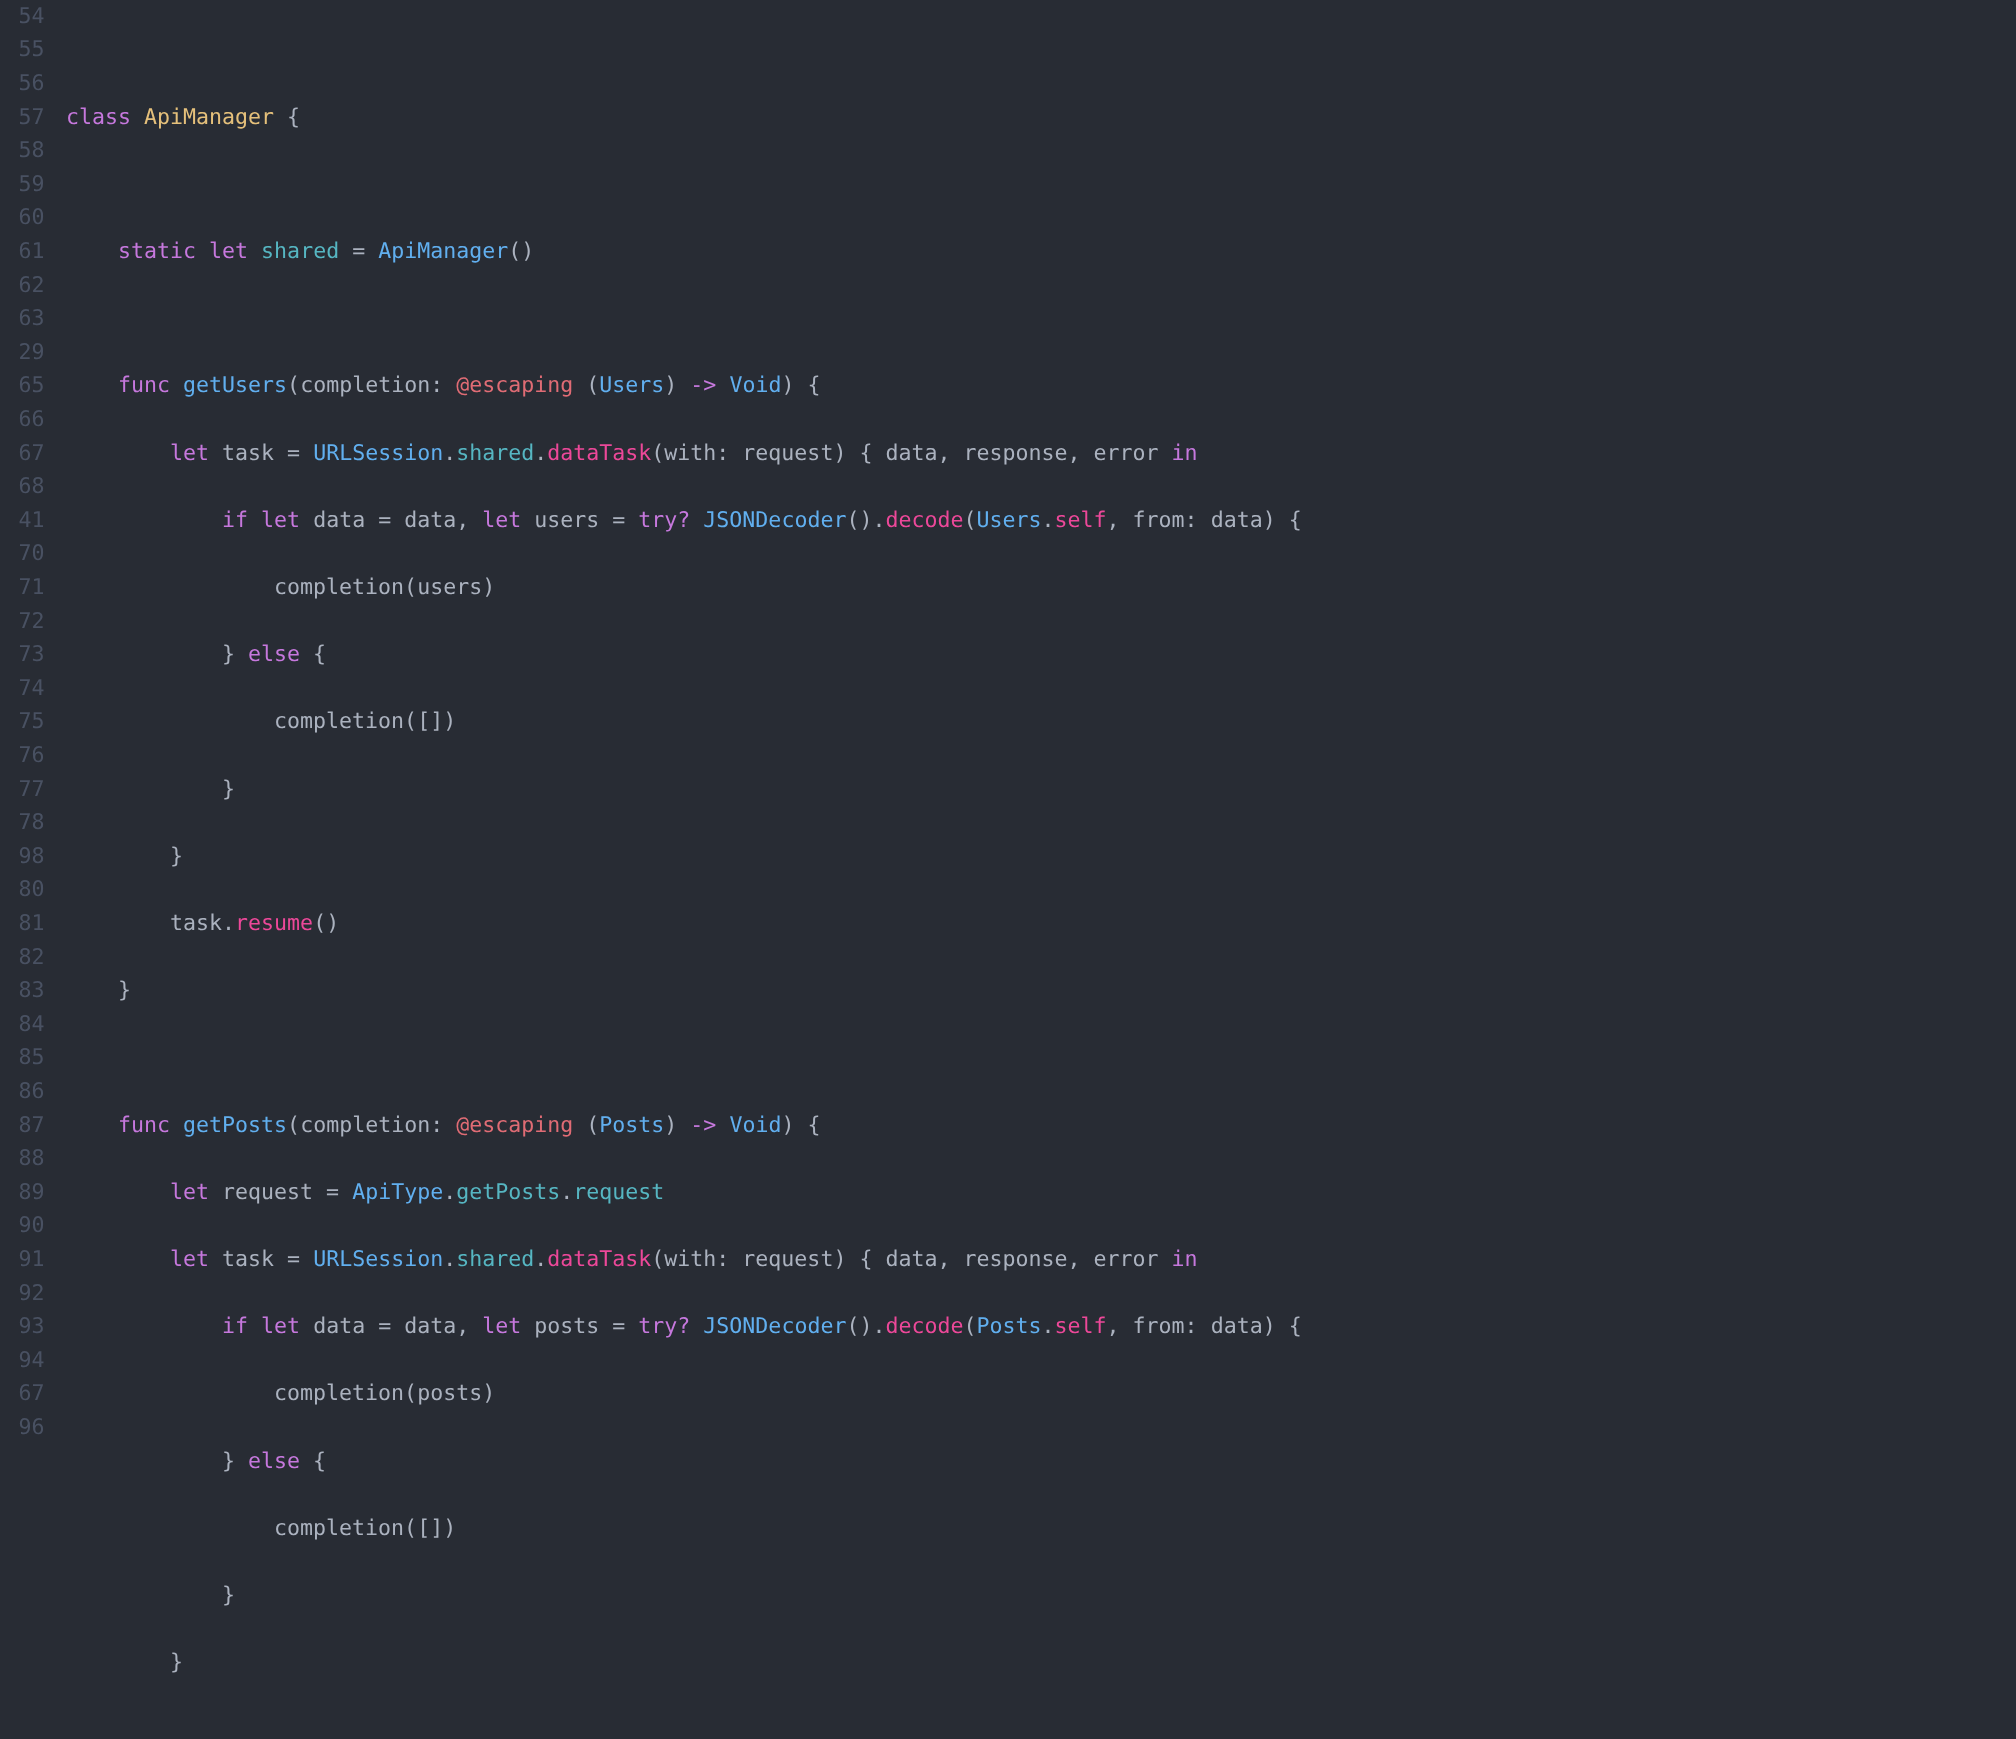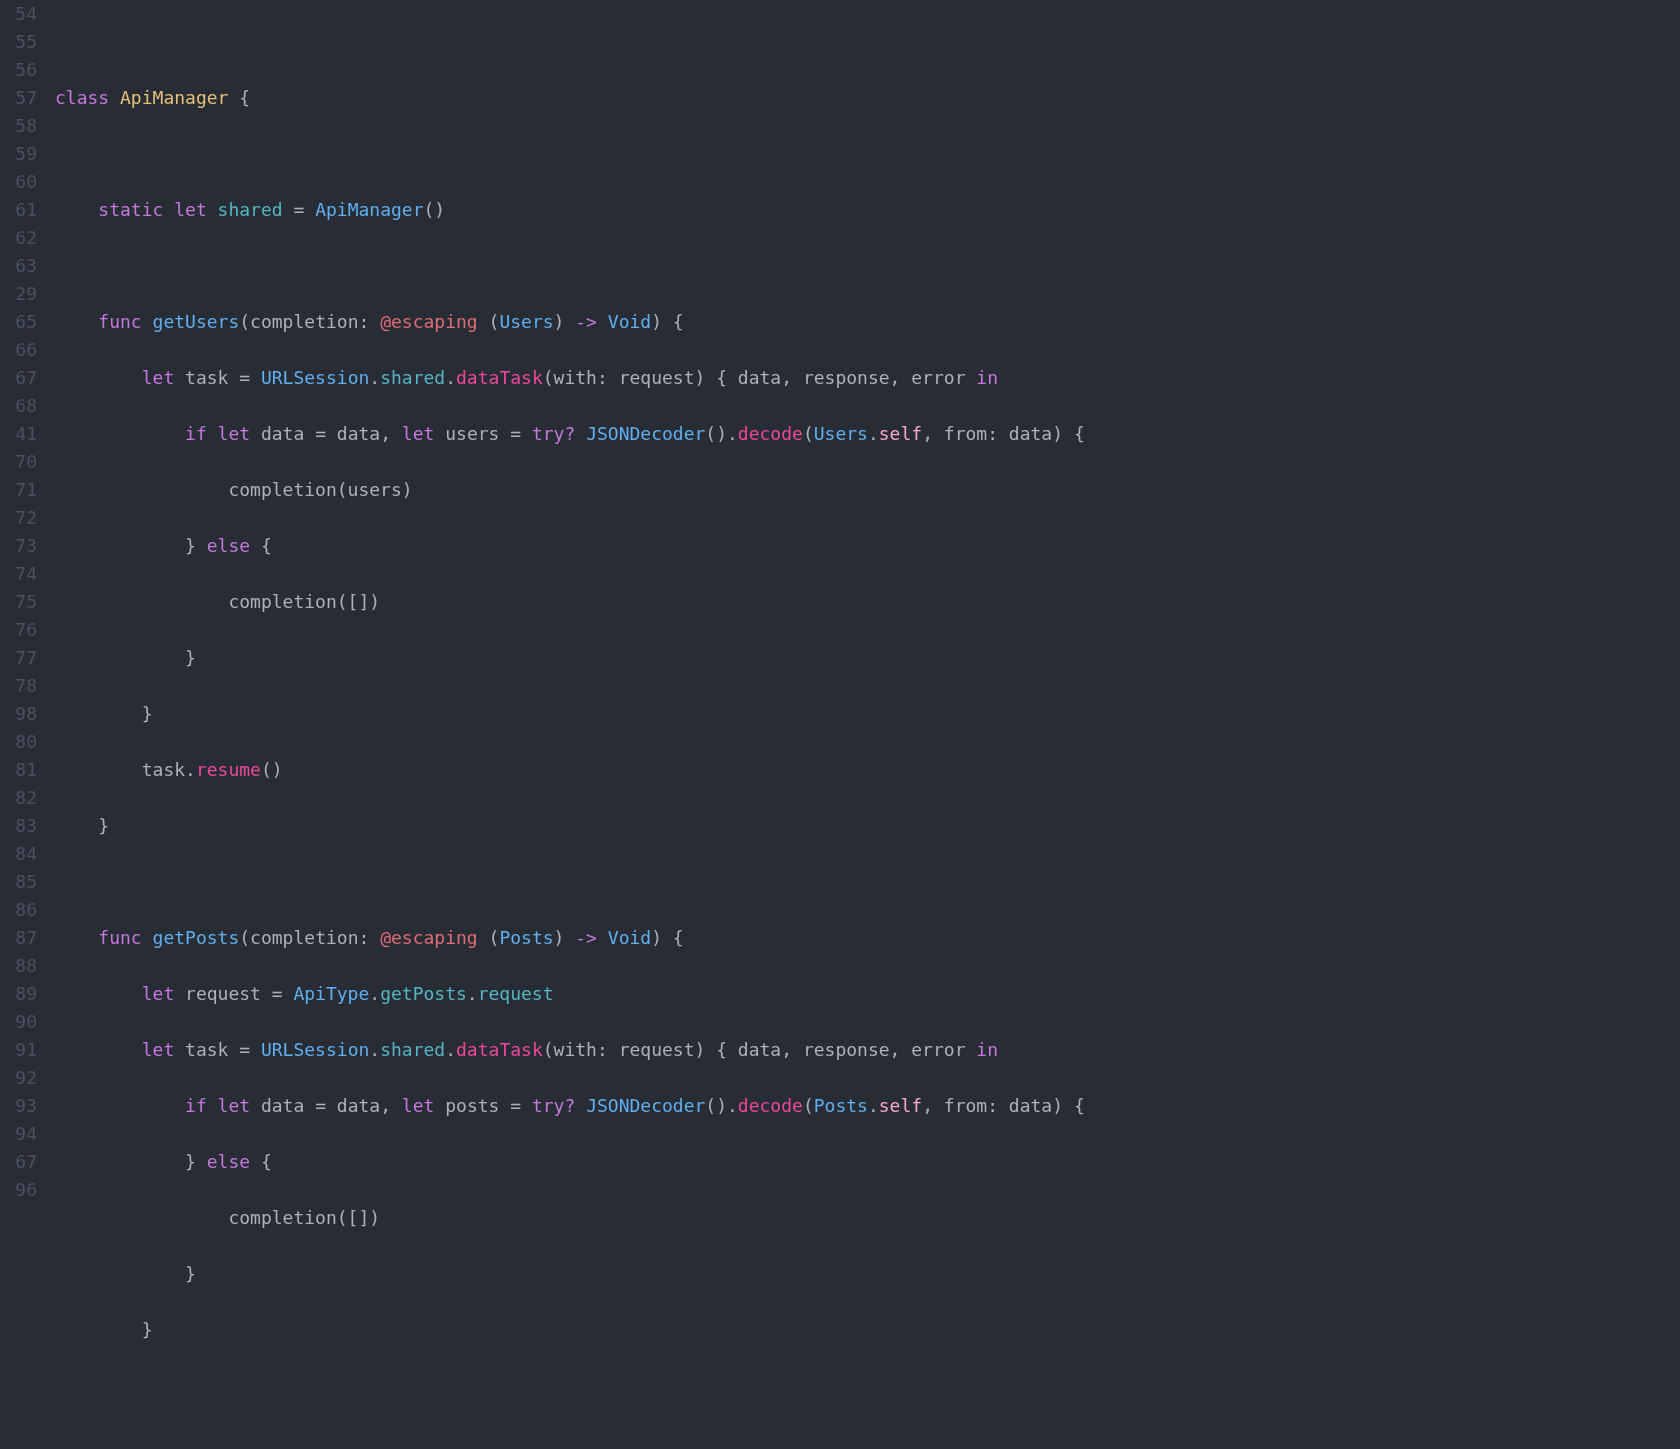--- a/index.html
+++ b/index.html
@@ -26,21 +26,21 @@
   }
   .kw      { color: #c678dd; } 
   .type    { color: #61afef; } 
   .func    { color: #61afef; } 
   .prop    { color: #56b6c2; } 
   .op      { color: #c678dd; }
   .method  { color: #ec4899; }
   .attr    { color: #e06c75; text-align: center; } 
   .dectype { color: #e5c07b; }
   .shared  { color: #56b6c2; }
-  .selfkw  { color: #f9a8d4; }
+  .selfkw  { color: #ec4899; }
 </style>
 </head>
 <body>
 
 <div class="gutter">
 <div>54</div>
 <div>55</div>
 <div>56</div>
 <div>57</div>
 <div>58</div>
@@ -98,20 +98,21 @@
 <div>                <span>completion</span>(<span>[]</span>)</div>
 <div>            }</div>
 <div>        }</div>
 <div>        <span>task</span>.<span class="method">resume</span>()</div>
 <div>    }</div>
 <div> </div>
 <div>    <span class="kw">func</span> <span class="func">getPosts</span>(<span>completion</span>: <span class="attr">@escaping</span> (<span class="type">Posts</span>) <span class="op">-&gt;</span> <span class="type">Void</span>) {</div>
 <div>        <span class="kw">let</span> <span>request</span> = <span class="type">ApiType</span>.<span class="prop">getPosts</span>.<span class="prop">request</span></div>
 <div>        <span class="kw">let</span> <span>task</span> = <span class="type">URLSession</span>.<span class="prop">shared</span>.<span class="method">dataTask</span>(<span>with</span>: <span>request</span>) { <span>data</span>, <span>response</span>, <span>error</span> <span class="kw">in</span></div>
 <div>            <span class="kw">if</span> <span class="kw">let</span> <span>data</span> = <span>data</span>, <span class="kw">let</span> <span>posts</span> = <span class="kw">try</span><span class="op">?</span> <span class="type">JSONDecoder</span>().<span class="method">decode</span>(<span class="type">Posts</span>.<span class="selfkw">self</span>, <span>from</span>: <span>data</span>) {</div>
+<div>                <span>completion</span>(<span>posts</span>)</div>
 <div>            } <span class="kw">else</span> {</div>
 <div>                <span>completion</span>(<span>[]</span>)</div>
 <div>            }</div>
 <div>        }</div>
 
 
 
 
 
 

